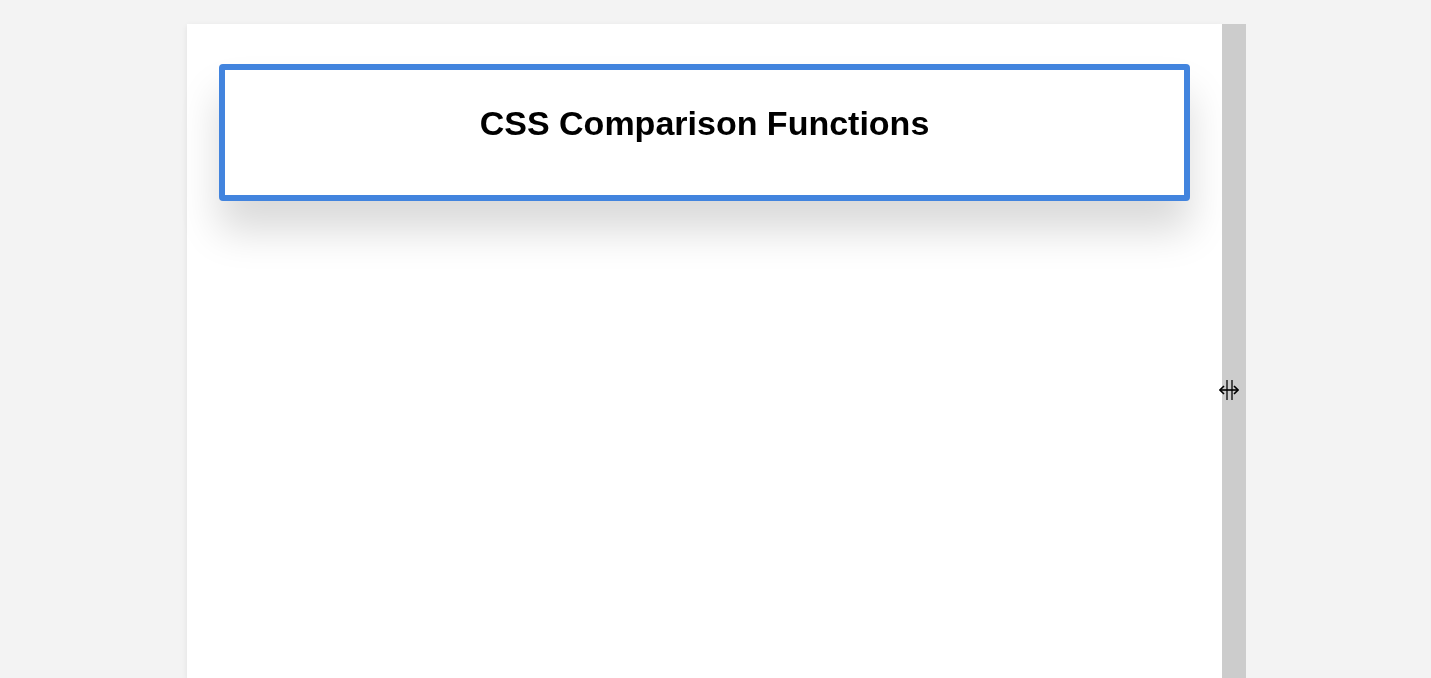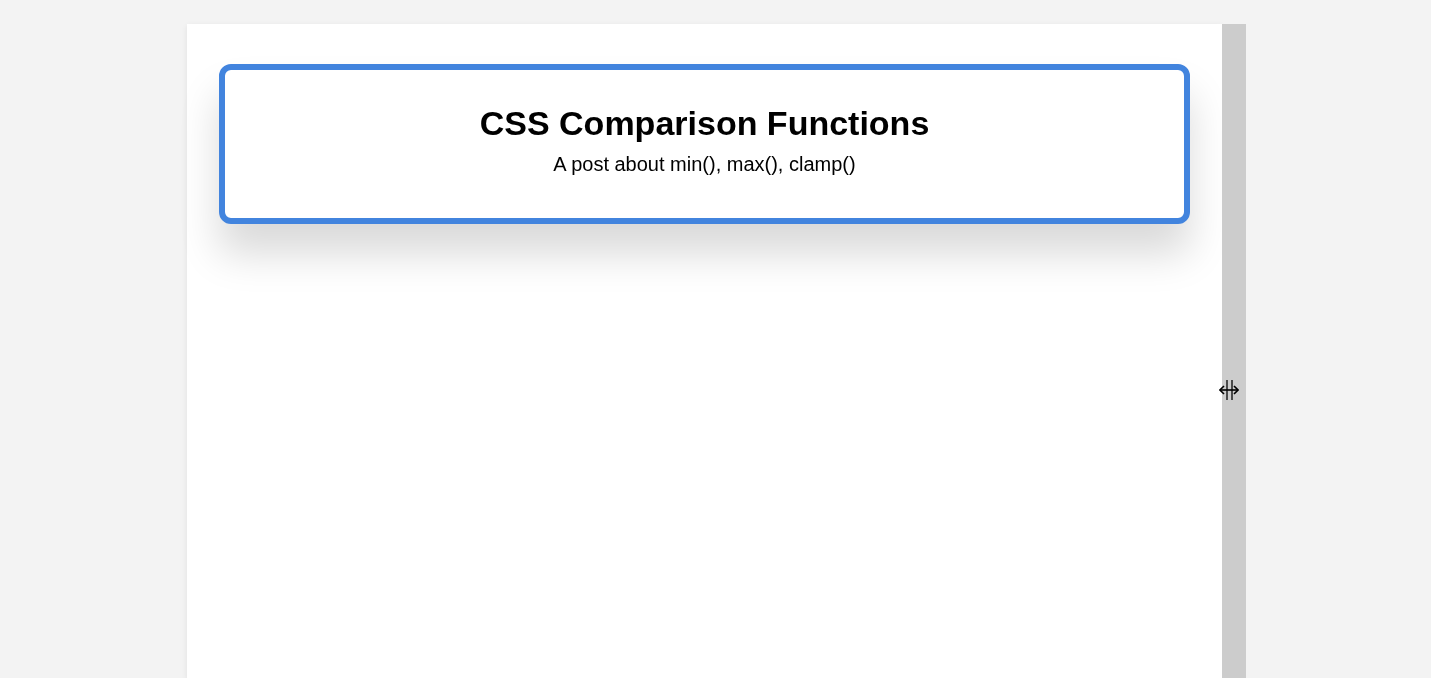--- a/index.html
+++ b/index.html
@@ -27,21 +27,21 @@
       box-shadow: 0 2px 6px rgba(0,0,0,0.08);
     }
 
     .card {
       position: absolute;
       top: 40px;
       left: 32px;
       right: 32px;
       background: #ffffff;
       border: 6px solid #4284de;
-      border-radius: 12px;
+      border-radius: 4px;
       padding: 34px 20px 42px 20px;
       text-align: center;
       box-shadow: 0 30px 40px rgba(0,0,0,0.15);
     }
 
     .card h1 {
       font-size: 34px;
       font-weight: 700;
       color: #000000;
       margin-bottom: 10px;
@@ -100,21 +100,20 @@
     .resize-grip svg {
       display: block;
     }
   </style>
 </head>
 <body>
 
 <div class="page-container">
   <div class="card">
     <h1>CSS Comparison Functions</h1>
-    <p>A post about min(), max(), clamp()</p>
   </div>
 </div>
 
 <div class="resize-handle-track"></div>
 
 <div class="resize-grip">
   <div class="lines">
     <span></span>
     <span></span>
   </div>

